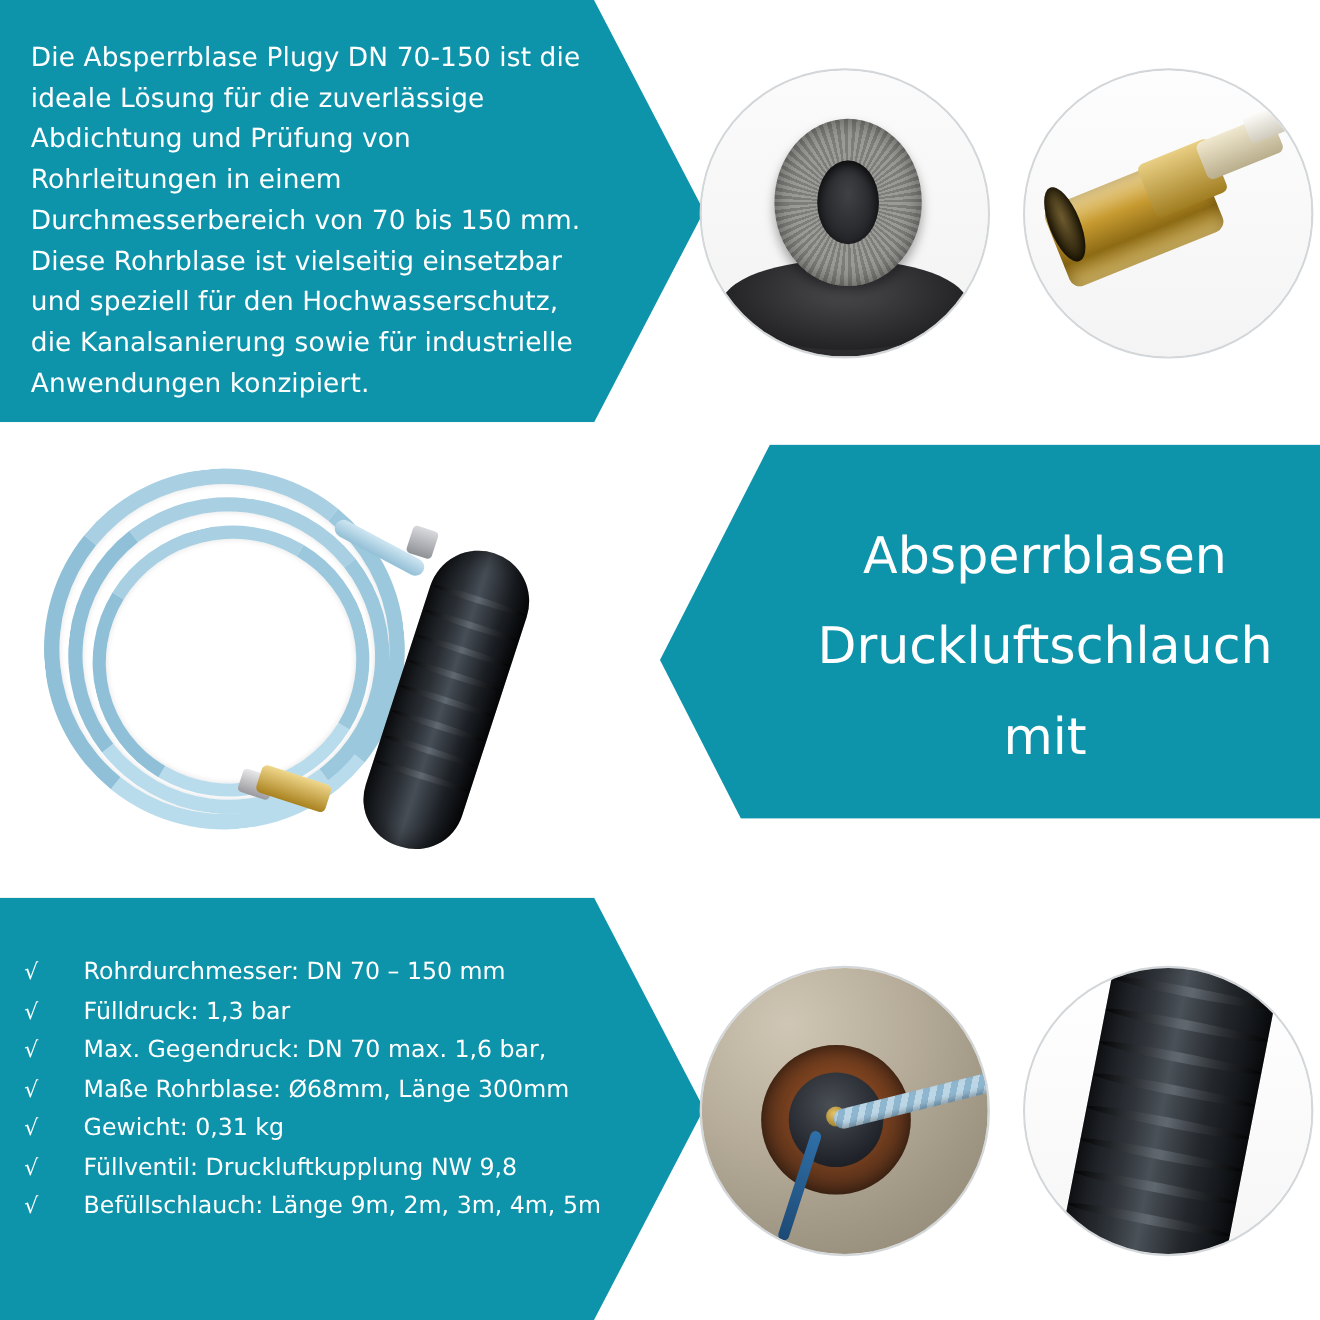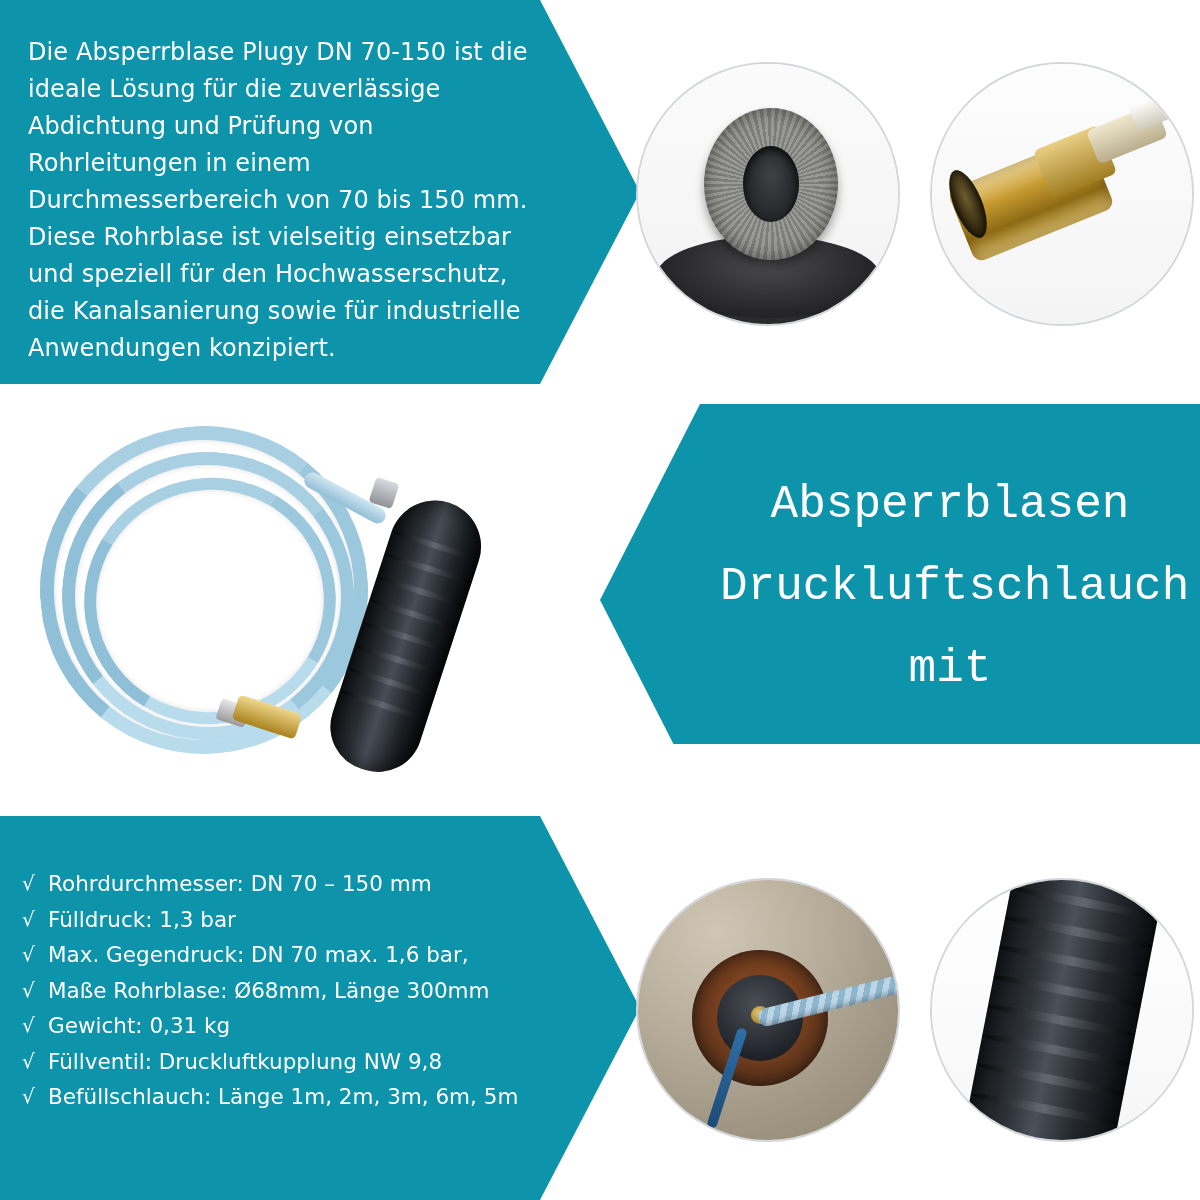--- a/index.html
+++ b/index.html
@@ -48,21 +48,20 @@
   }
 
   
   #mid-panel {
     left: 600px;
     top: 404px;
     width: 600px;
     height: 340px;
     background: #0d93aa;
     clip-path: polygon(100px 0, 600px 0, 600px 392px, 100px 392px, 0 196px);
-    font-family: Liberation Mono, monospace;
   }
   #mid-title {
     position: absolute;
     left: 120px;
     top: 60px;
     width: 460px;
     color: #ffffff;
     text-align: center;
     font-size: 46px;
     line-height: 82px;
@@ -96,21 +95,21 @@
     align-items: flex-start;
     white-space: nowrap;
   }
   #spec-list li .tick {
     width: 26px;
     flex: 0 0 26px;
     font-size: 20px;
     line-height: 35.5px;
   }
   #spec-list li.cont .tick { visibility: hidden; }
-  #spec-list li .txt { flex: 1 1 auto; }
+  #spec-list li .txt { flex: 1 1 auto; margin-left: 28px; }
 
   
   .gap {
     position: absolute;
     left: 0;
     width: 1200px;
     background: #ffffff;
   }
   #gap1 { top: 384px; height: 20px; }
   #gap2 { top: 796px; height: 20px; }
@@ -415,21 +414,21 @@
       <li>
         <span class="tick">√</span>
         <span class="txt">Gewicht: 0,31 kg</span>
       </li>
       <li>
         <span class="tick">√</span>
         <span class="txt">Füllventil: Druckluftkupplung NW 9,8</span>
       </li>
       <li>
         <span class="tick">√</span>
-        <span class="txt">Befüllschlauch: Länge 1m, 2m, 3m, 6m, 5m</span>
+        <span class="txt">Befüllschlauch: Länge 9m, 2m, 3m, 4m, 5m</span>
       </li>
     </ul>
   </div>
 
   <div class="photo-circle" id="photo-install">
     <div class="install-scene">
       <div class="install-pipe">
         <div class="install-plug"></div>
         <div class="install-valve"></div>
       </div>

